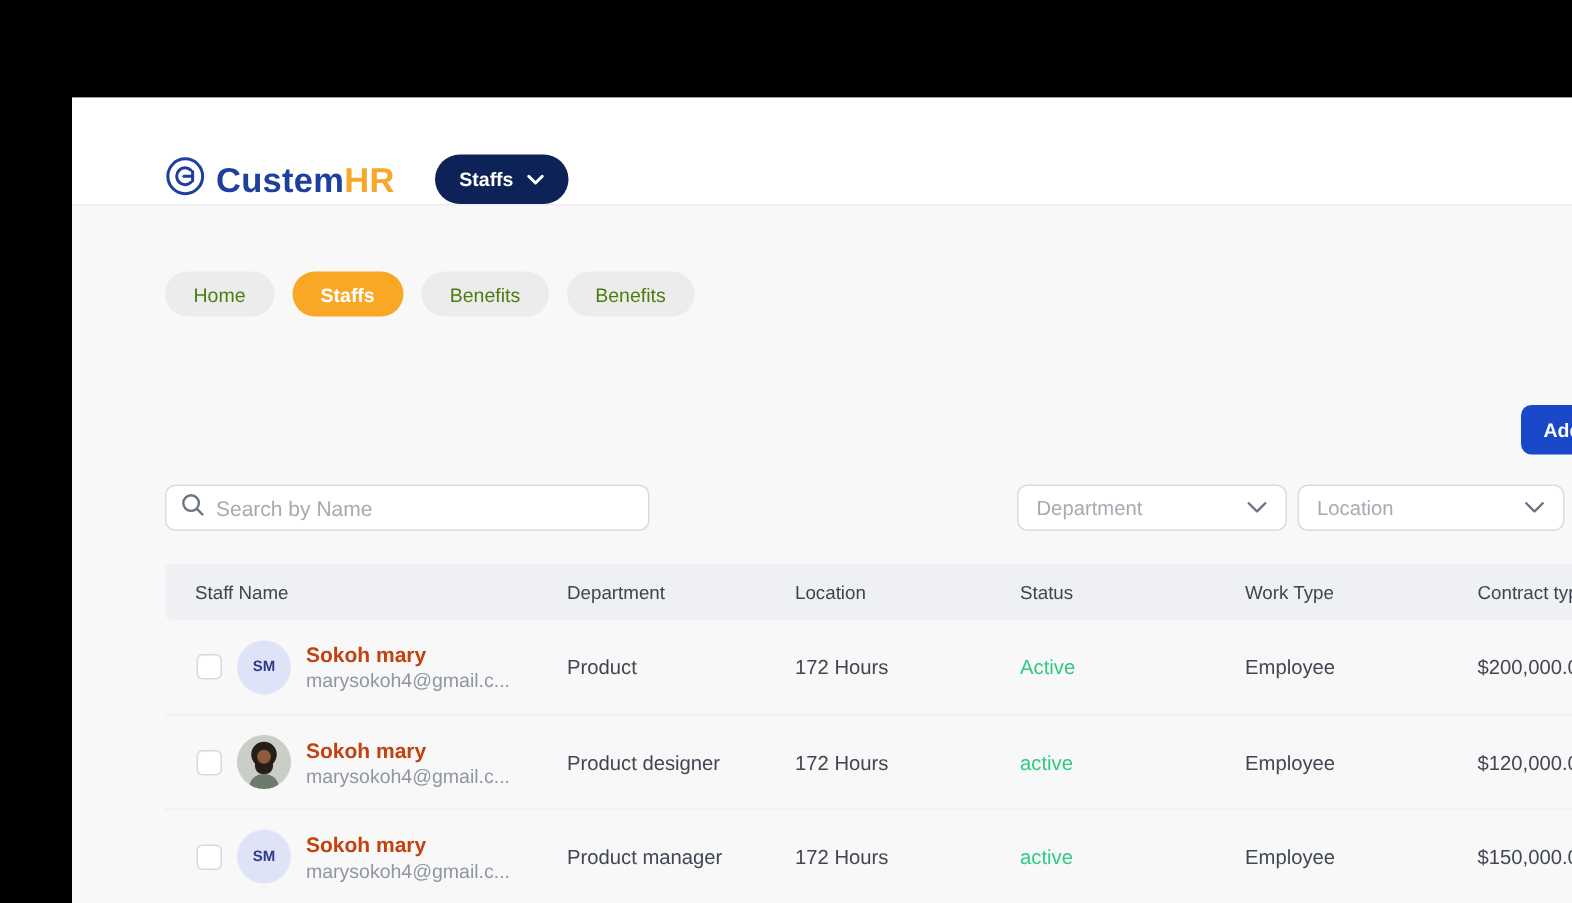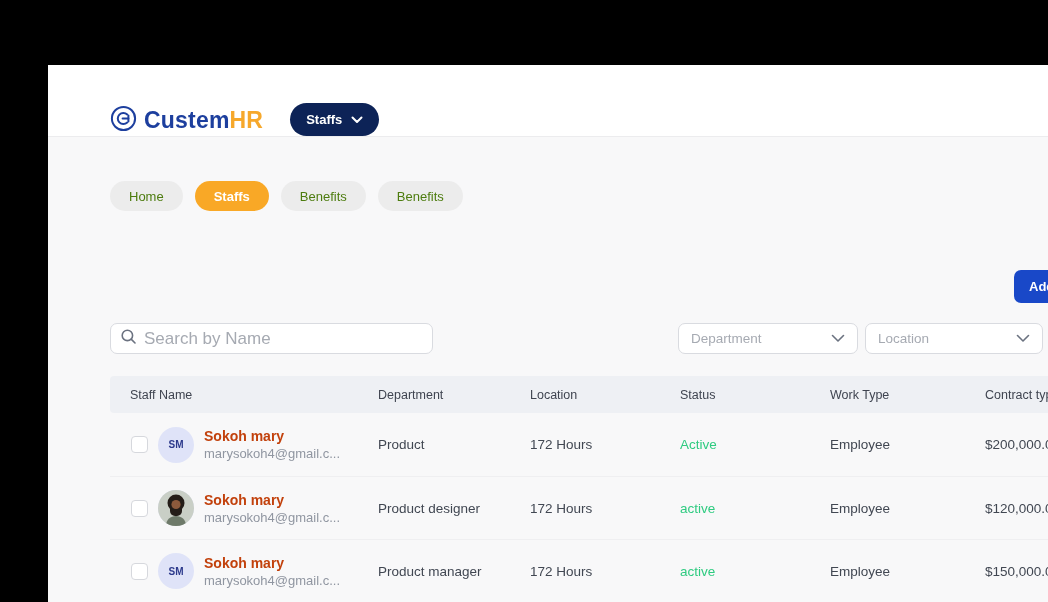--- a/index.html
+++ b/index.html
@@ -58,21 +58,21 @@
     text-align: left; padding-left: 15px;
   }
   
   .search-box {
     position: absolute; left: 62px; top: 258px;
     width: 323px; height: 31px;
     background: #fff; border: 1px solid #d9dbe0; border-radius: 7px;
     display: flex; align-items: center; padding: 0 10px; gap: 8px;
   }
   .search-box input {
-    border: none; outline: none; flex: 1; font-size: 17px;
+    border: none; outline: none; flex: 1; font-size: 14px;
     font-family: "Liberation Sans", sans-serif; color: #444; background: transparent;
   }
   .search-box input::placeholder { color: #a6aab2; }
   .select-box {
     position: absolute; top: 258px; height: 31px;
     background: #fff; border: 1px solid #d9dbe0; border-radius: 7px;
     display: flex; align-items: center; justify-content: space-between;
     padding: 0 12px; font-size: 13.5px; color: #a6aab2; cursor: pointer;
   }
   .select-department { left: 630px; width: 180px; }

